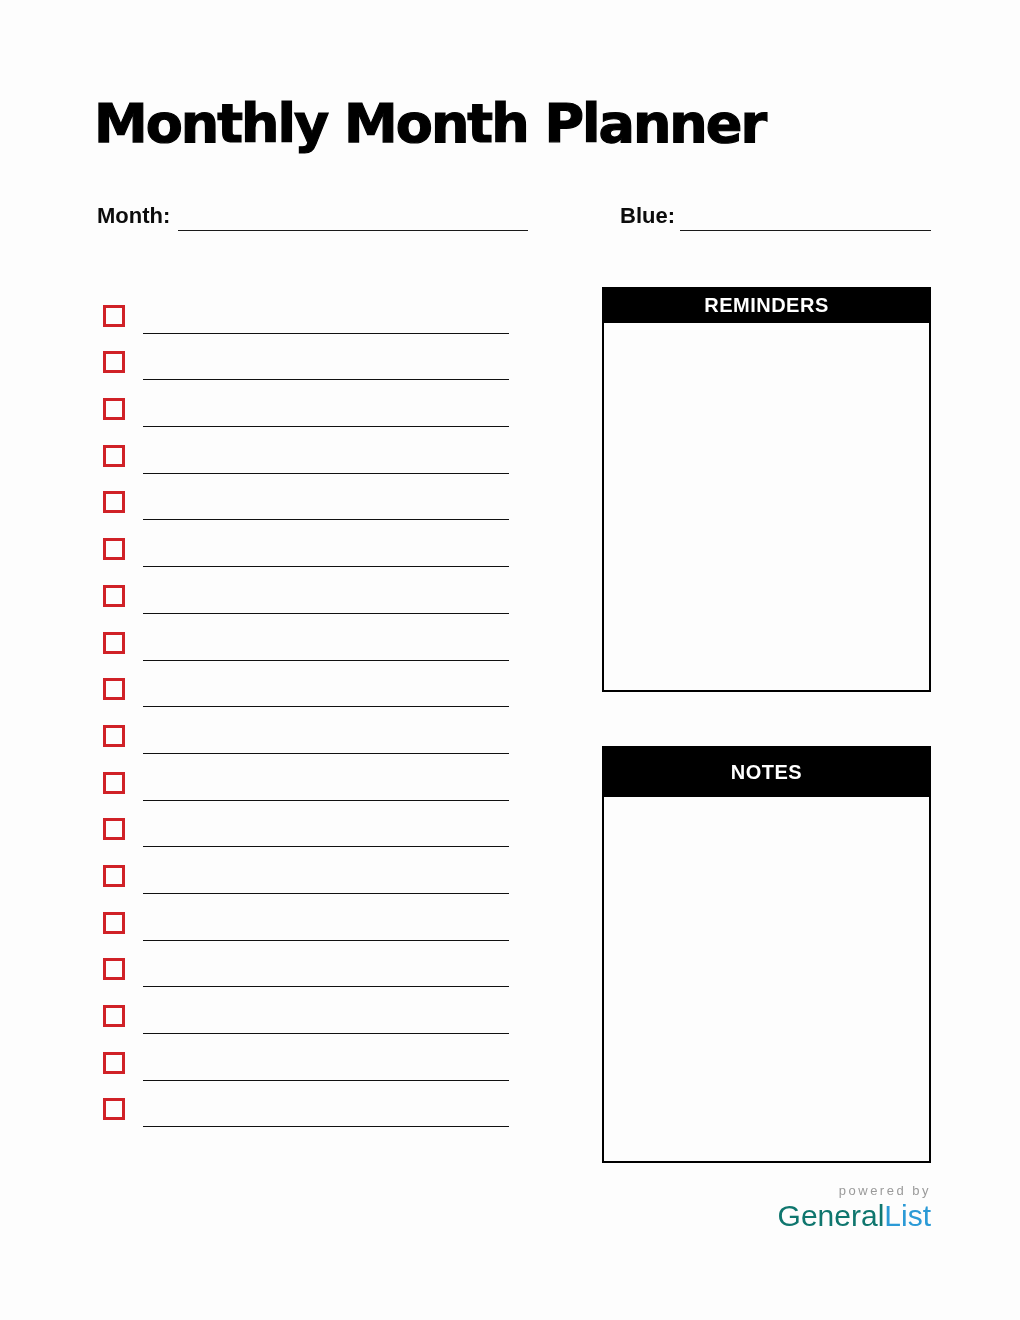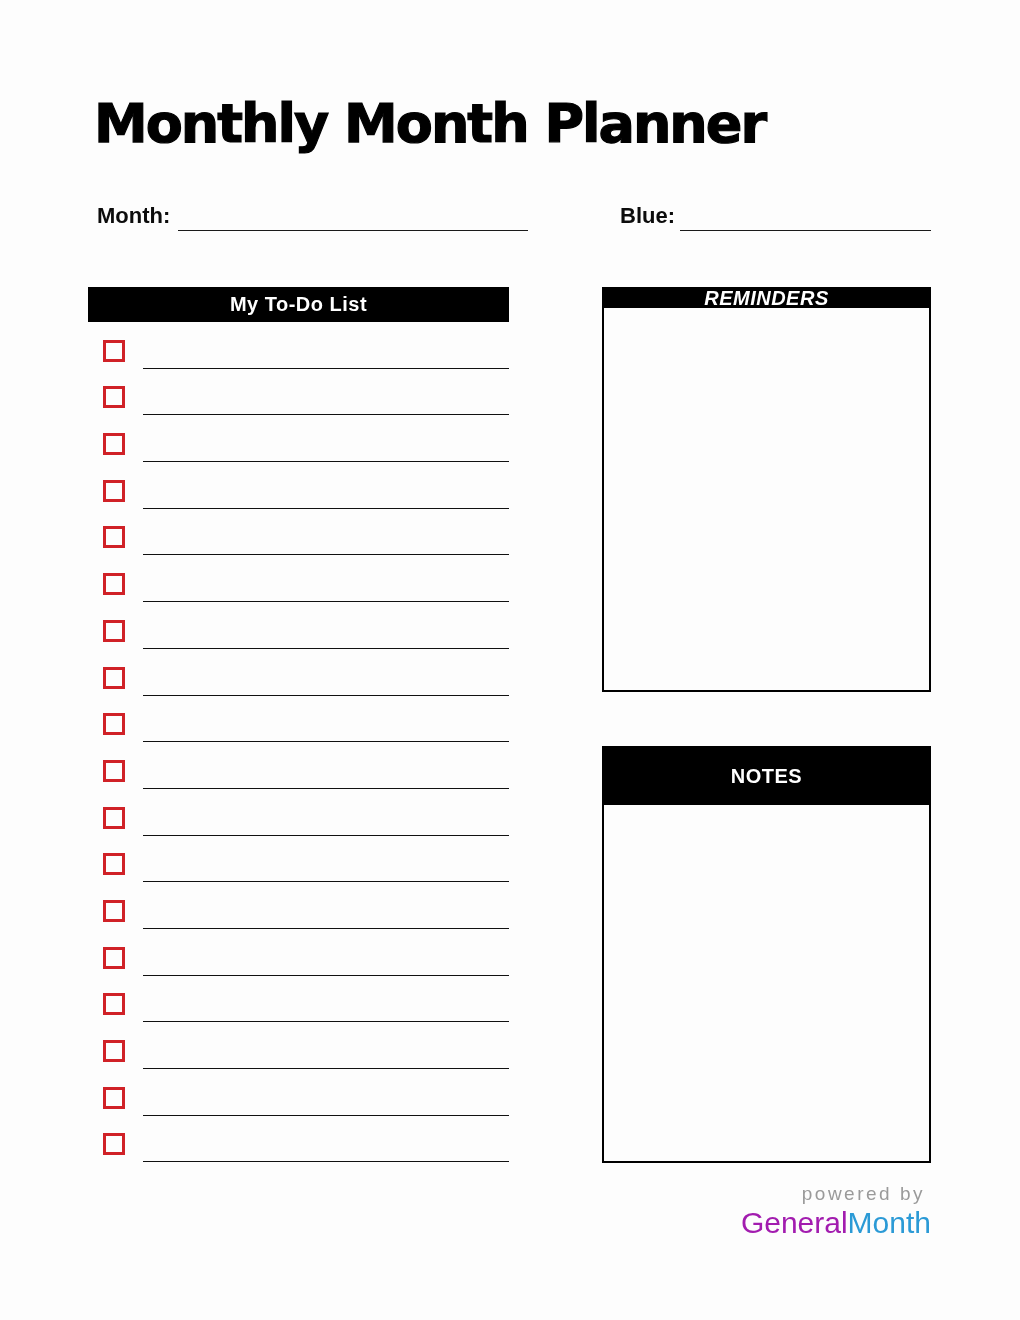--- a/index.html
+++ b/index.html
@@ -60,50 +60,49 @@
   }
 
   
   .panel {
     position:absolute; left:602px; width:329px;
     border:2px solid #000; background:#fdfdfd;
     display:flex; flex-direction:column;
   }
   .panel-reminders { top:287px; height:405px; }
   .panel-notes     { top:746px; height:417px; }
-  .panel-reminders .bar { height:20px; margin:-1px; flex:0 0 auto;font-style:italic; }
-  .panel-notes .bar     { height:58px; margin:-1px; flex:0 0 auto; }
+  .panel-reminders .bar { height:35px; margin:-1px; flex:0 0 auto; }
+  .panel-notes .bar     { height:50px; margin:-1px; flex:0 0 auto; }
   .panel-body { flex:1 1 auto; }
 
   
   .footer {
     position:absolute; right:89px; top:1183px;
     text-align:right;
   }
   .powered-by {
-    font-size:19px; color:#9a9a9a; letter-spacing:2.5px;
-    margin-right:6px; margin-bottom:1px;
+    font-size:13px; color:#9a9a9a; letter-spacing:2.5px;
+    margin-bottom:1px;
   }
   .brand { font-size:30px; letter-spacing:0px; }
-  .brand-general { color:#a21caf;margin-left:38px; }
+  .brand-general { color:#0f766e;margin-left:38px; }
   .brand-blue { color:#2b9ad6; }
 </style>
 </head>
 <body>
 
 <div class="page-title">Monthly Month Planner</div>
 
 <div class="field-label month-label">Month:</div>
 <div class="write-line month-line"></div>
 
 <div class="field-label year-label">Blue:</div>
 <div class="write-line year-line"></div>
 
 <div class="todo-col">
-  <div class="bar">My To-Do List</div>
   <div class="todo-rows">
       <div class="todo-row">
       <span class="todo-checkbox"></span>
       <span class="todo-line"></span>
     </div>
       <div class="todo-row">
       <span class="todo-checkbox"></span>
       <span class="todo-line"></span>
     </div>
       <div class="todo-row">
@@ -178,14 +177,14 @@
   <div class="panel-body"></div>
 </div>
 
 <div class="panel panel-notes">
   <div class="bar">NOTES</div>
   <div class="panel-body"></div>
 </div>
 
 <div class="footer">
   <div class="powered-by">powered by</div>
-  <div class="brand"><span class="brand-general">General</span><span class="brand-blue">Month</span></div>
+  <div class="brand"><span class="brand-general">General</span><span class="brand-blue">List</span></div>
 </div>
 
 </body></html>

